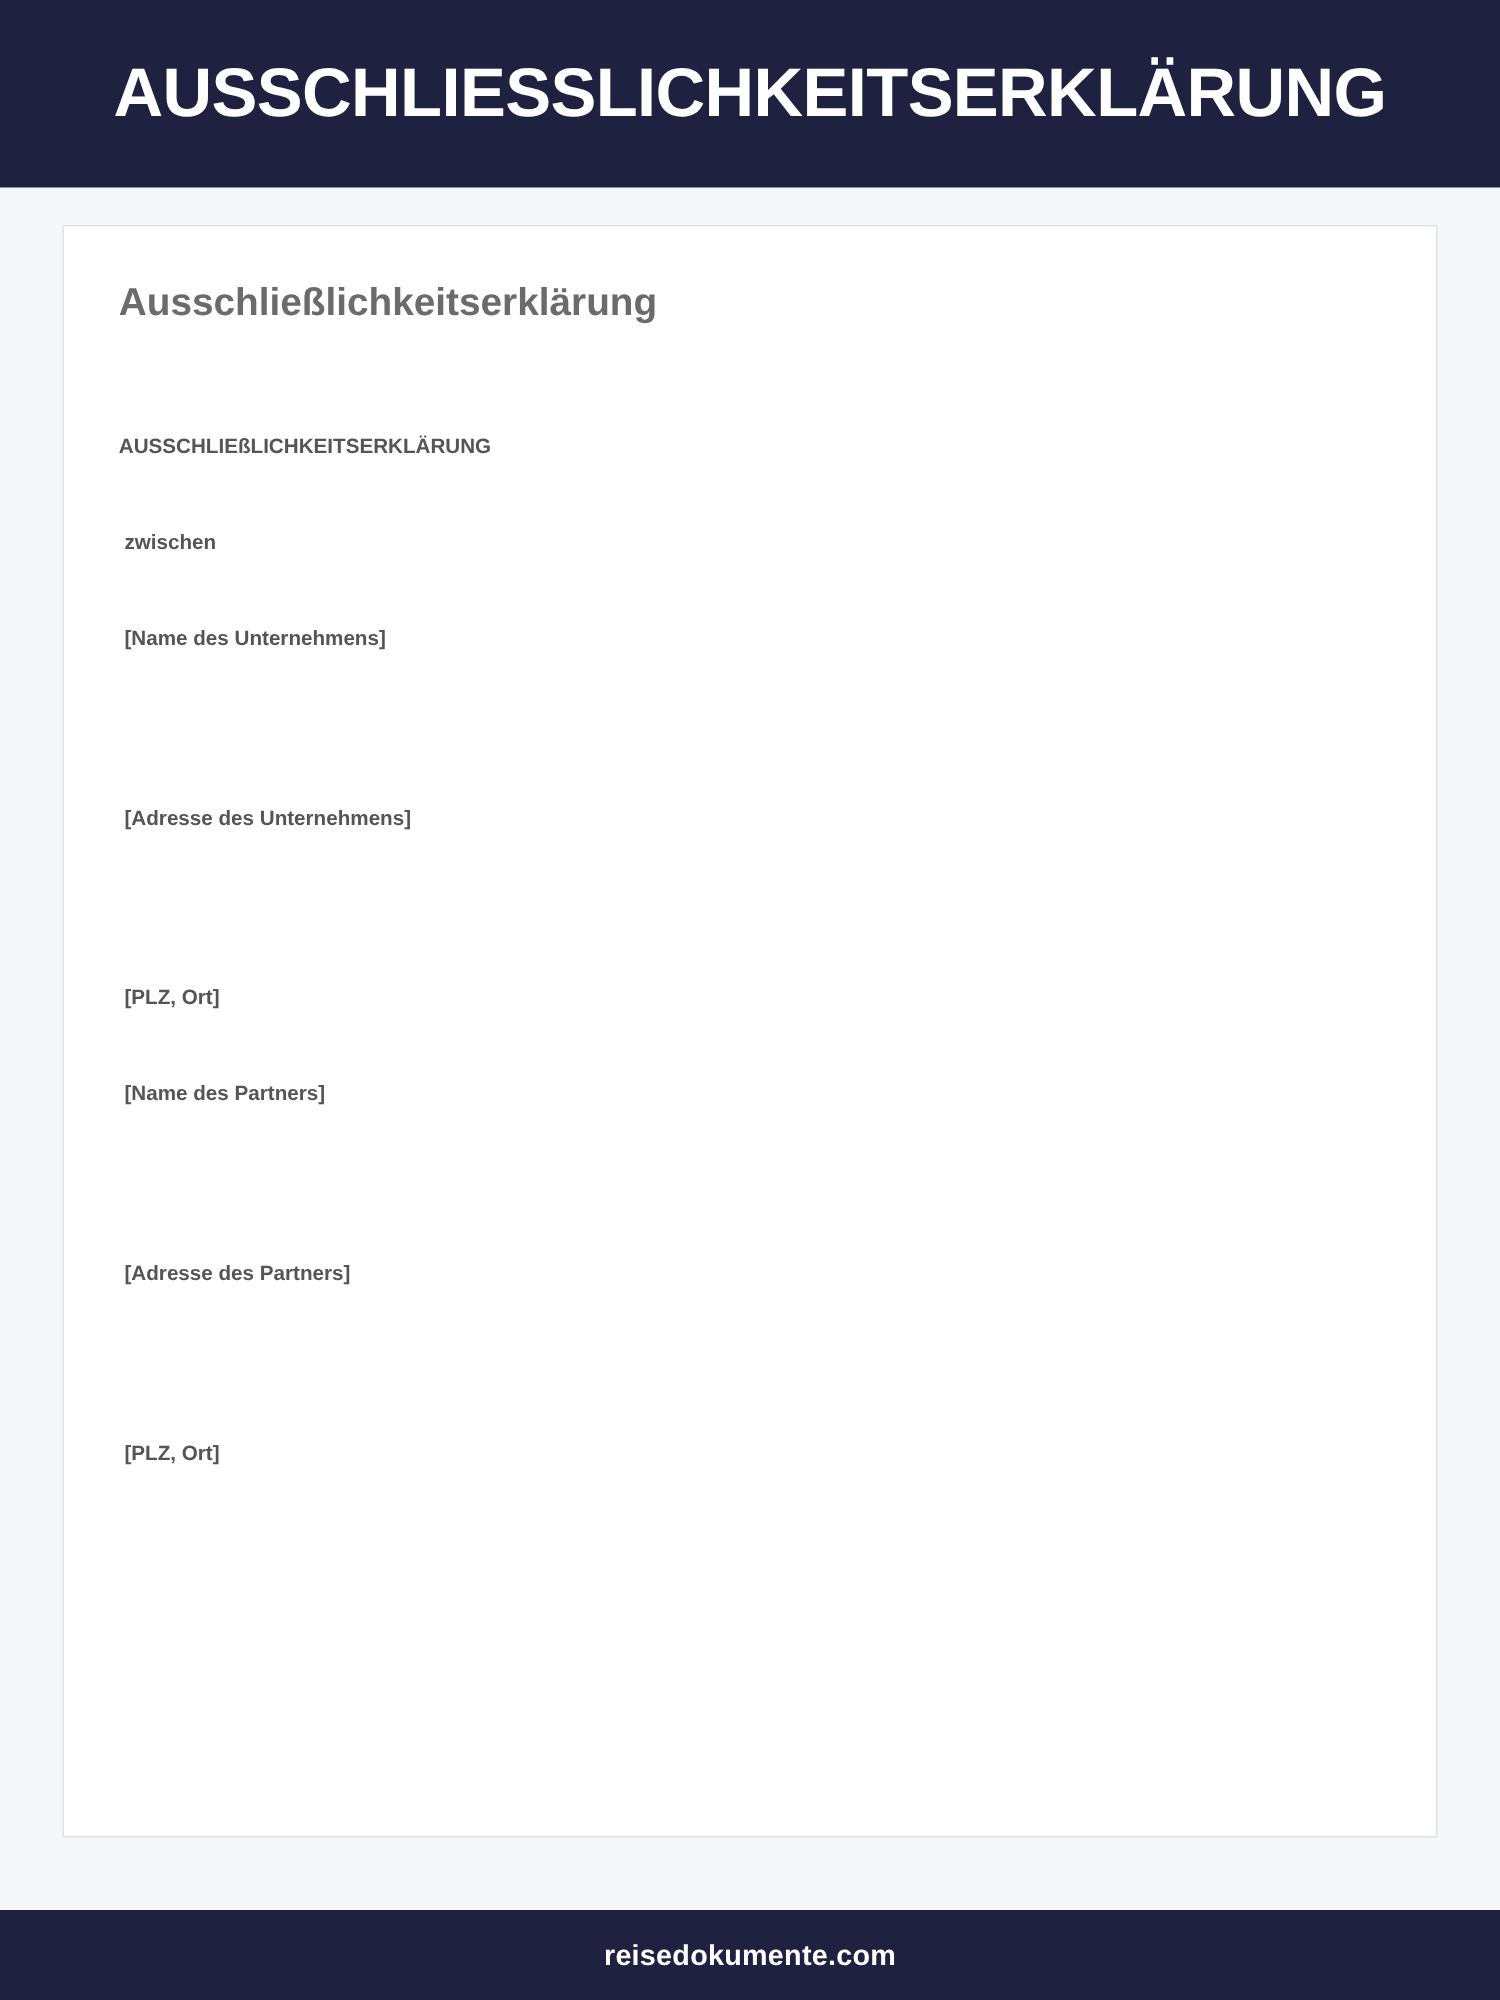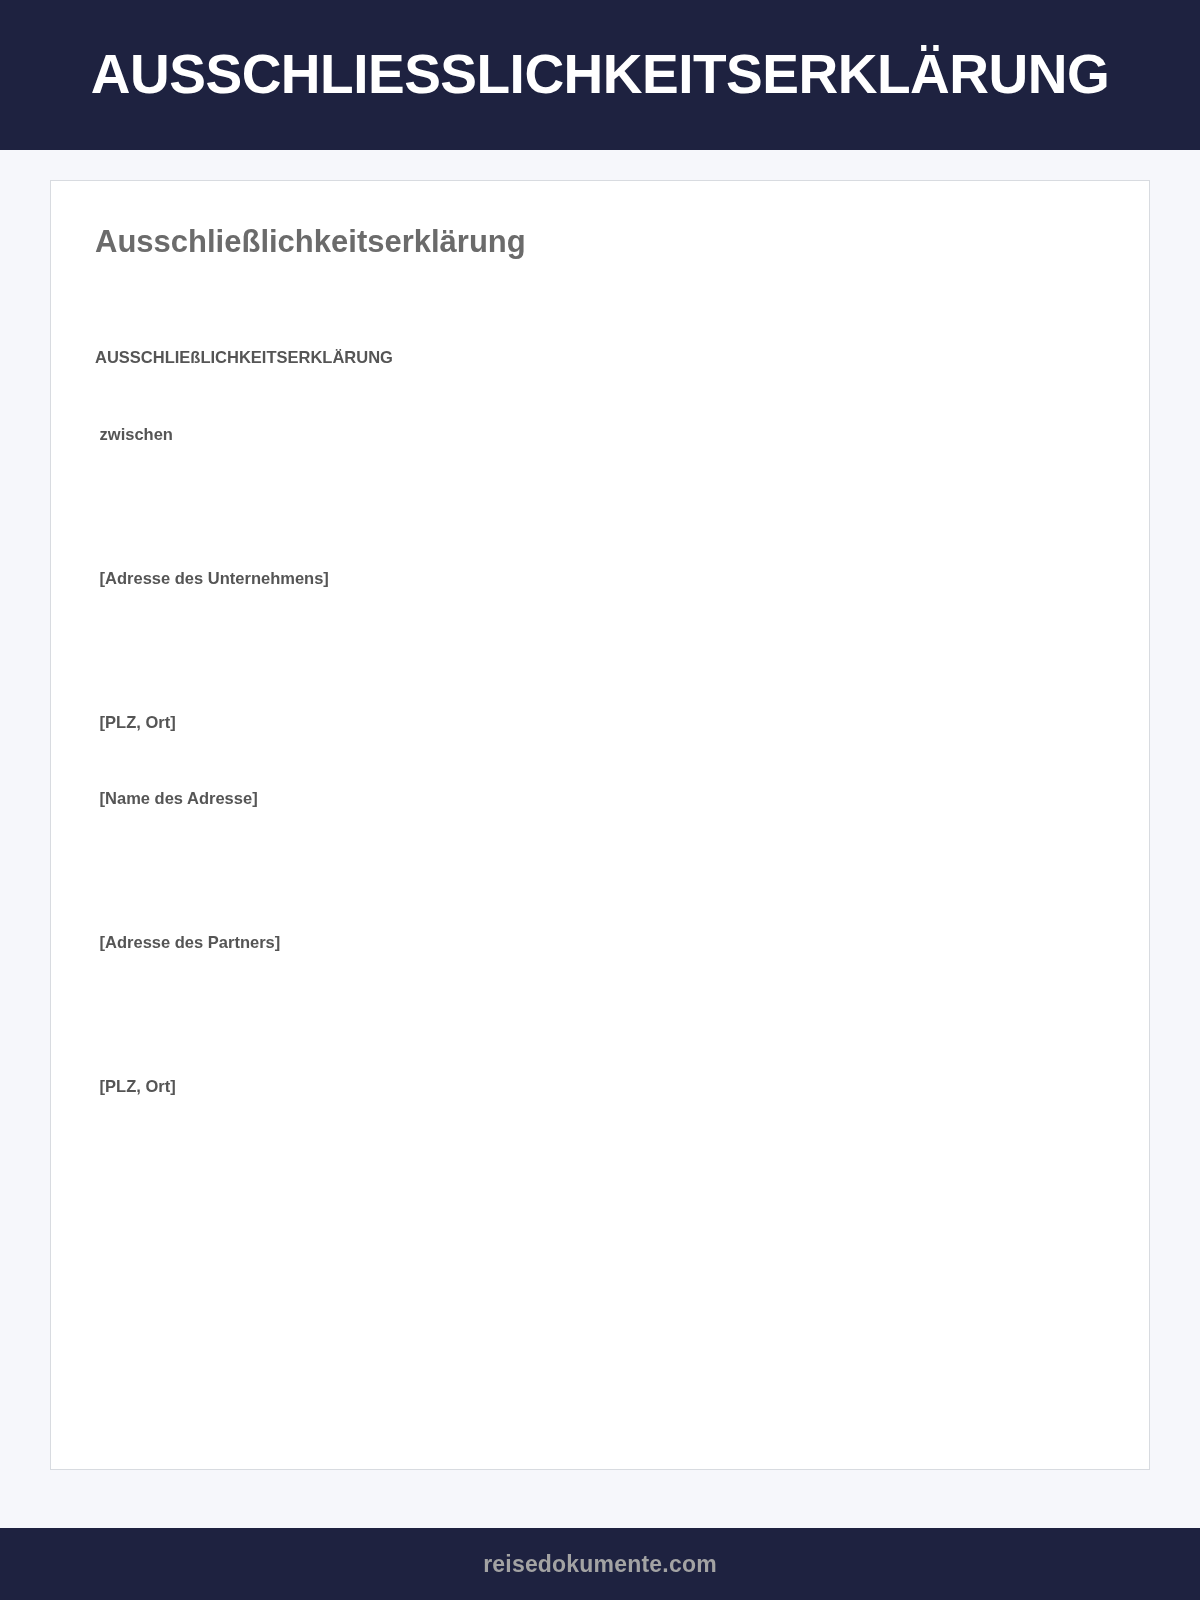--- a/index.html
+++ b/index.html
@@ -87,21 +87,21 @@
   
   .footer {
     background: #1e2240;
     height: 72px;
     flex: 0 0 72px;
     display: flex;
     align-items: center;
     justify-content: center;
   }
   .footer-text {
-    color: #a3a3a3;
+    color: #ffffff;
     font-size: 23px;
     font-weight: bold;
     letter-spacing: 0.2px;
   }
 </style>
 </head>
 <body>
 
 <div class="page">
 
@@ -112,29 +112,30 @@
   <main class="content-area">
     <article class="doc-card">
 
       <h2 class="doc-title">Ausschließlichkeitserklärung</h2>
 
       <div class="doc-body">
 
         <div class="blk">
           <div class="heading-line">AUSSCHLIEßLICHKEITSERKLÄRUNG</div>
           <div class="heading-line"> zwischen</div>
+          <div class="heading-line"> [Name des Unternehmens]</div>
         </div>
 
         <div class="blk">
           <div class="heading-line"> [Adresse des Unternehmens]</div>
         </div>
 
         <div class="blk">
           <div class="heading-line"> [PLZ, Ort]</div>
-          <div class="heading-line"> [Name des Adresse]</div>
+          <div class="heading-line"> [Name des Partners]</div>
         </div>
 
         <div class="blk">
           <div class="heading-line"> [Adresse des Partners]</div>
         </div>
 
         <div class="blk">
           <div class="heading-line"> [PLZ, Ort]</div>
         </div>
 

